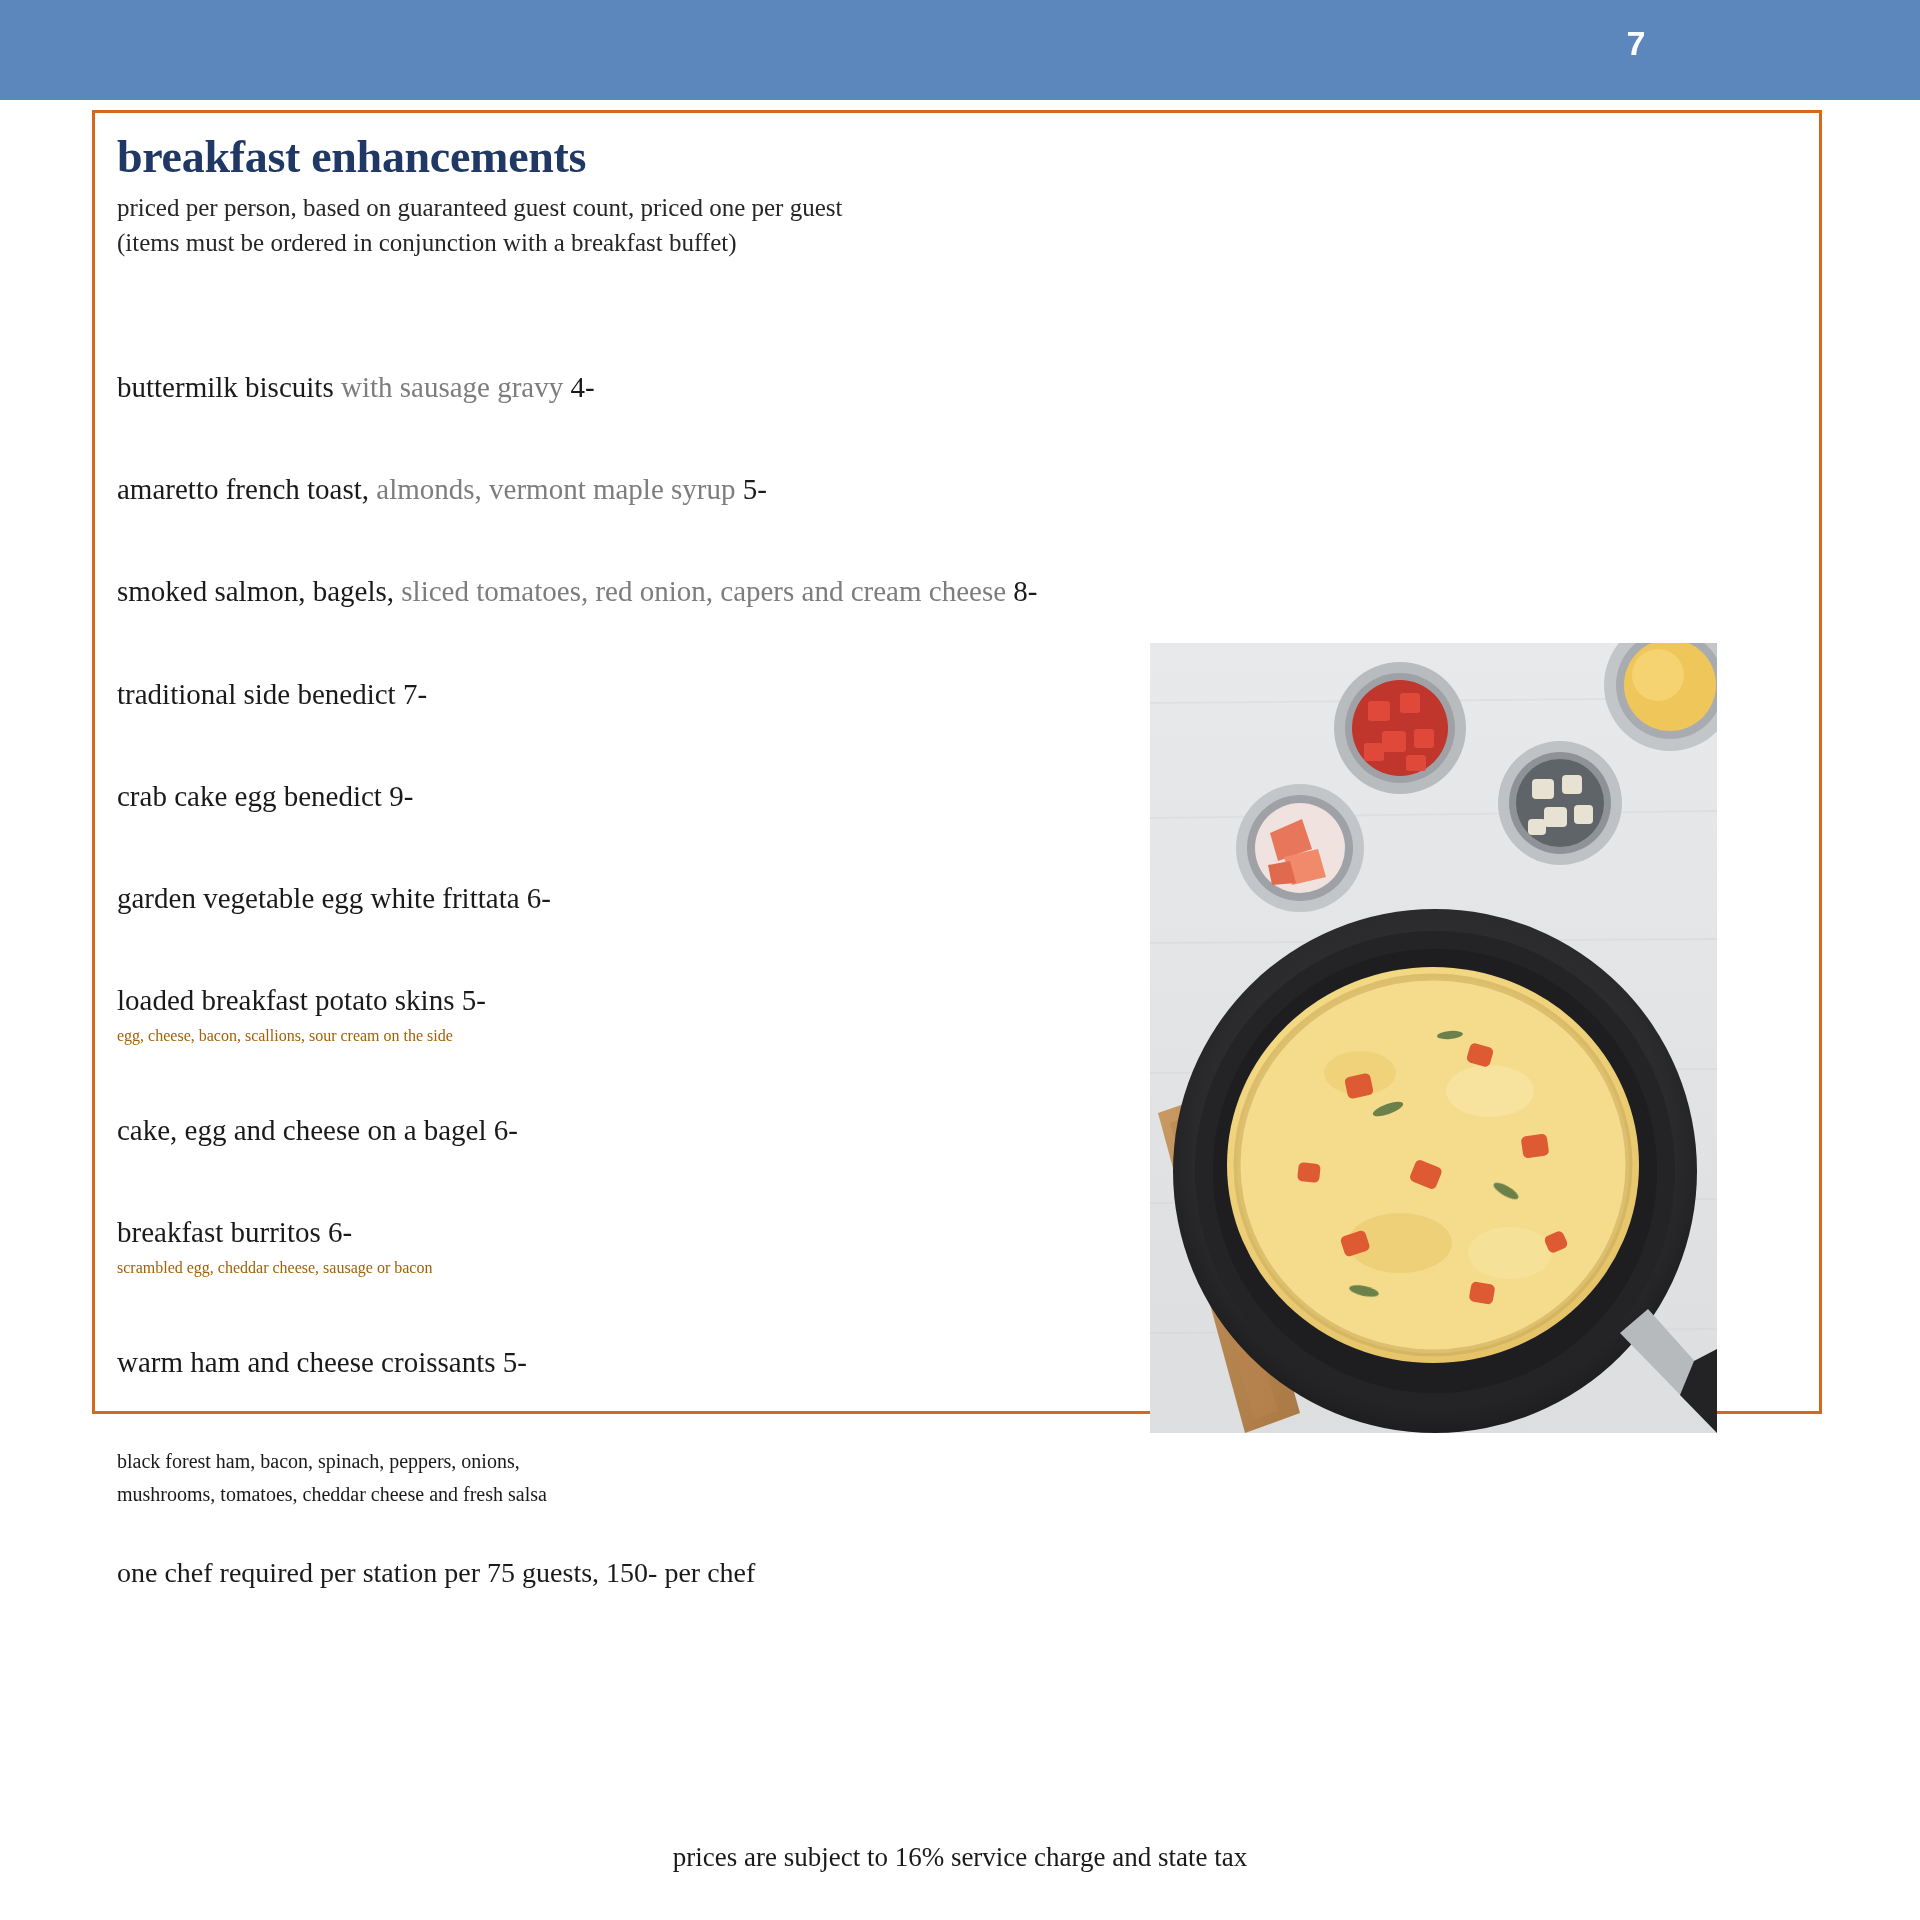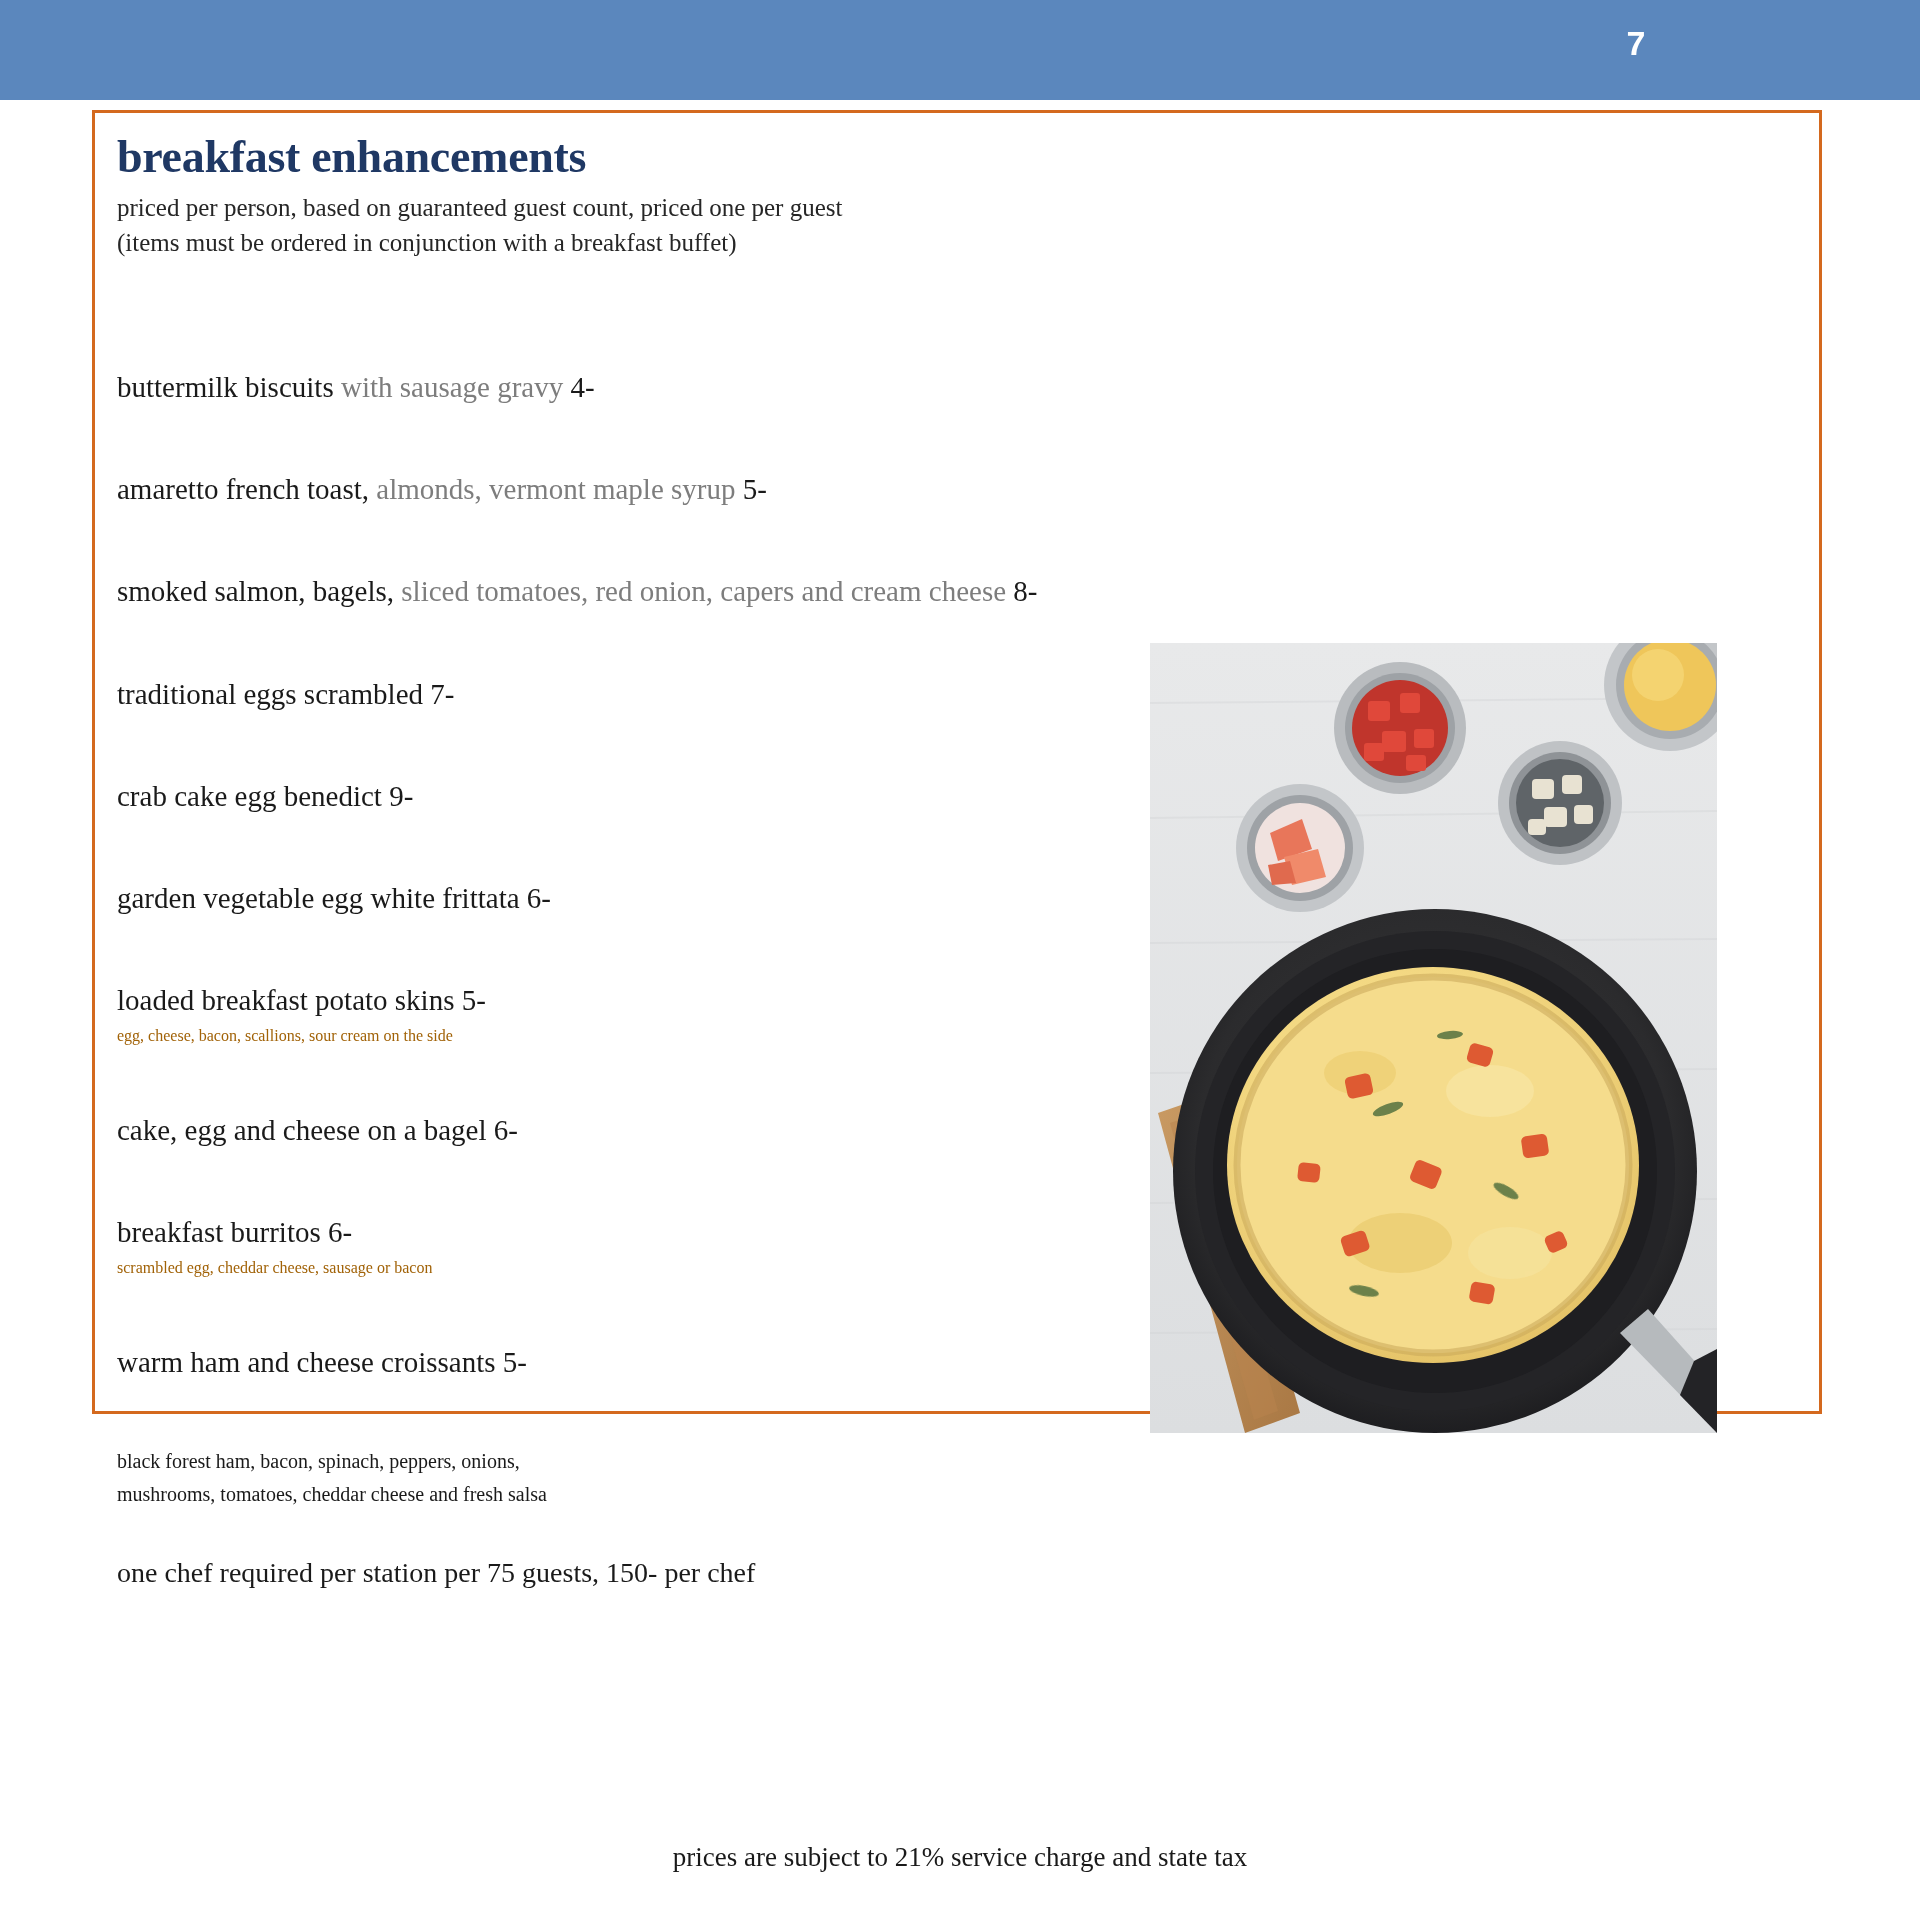--- a/index.html
+++ b/index.html
@@ -166,21 +166,21 @@
       <div class="item">
         <div class="item-line">
           <span>smoked salmon, bagels,</span>
           <span class="muted">sliced tomatoes, red onion,  capers and cream cheese</span>
           <span>8-</span>
         </div>
       </div>
 
       <div class="item">
         <div class="item-line">
-          <span>traditional eggs scrambled</span>
+          <span>traditional side benedict</span>
           <span>7-</span>
         </div>
       </div>
 
       <div class="item">
         <div class="item-line">
           <span>crab cake egg benedict</span>
           <span>9-</span>
         </div>
       </div>
@@ -346,15 +346,15 @@
             <ellipse cx="214" cy="648" rx="15" ry="5" transform="rotate(12 214 648)"></ellipse>
             <ellipse cx="300" cy="392" rx="13" ry="4" transform="rotate(-5 300 392)"></ellipse>
           </g>
           <ellipse cx="283" cy="522" rx="196" ry="188" fill="none" stroke="#c9a85a" stroke-width="7" opacity="0.55"></ellipse>
         </g>
       </svg>
     </div>
 
   </div>
 
-  <div class="footer-note">prices are subject to 21% service charge and state tax</div>
+  <div class="footer-note">prices are subject to 16% service charge and state tax</div>
 
 </div>
 
 </body></html>

